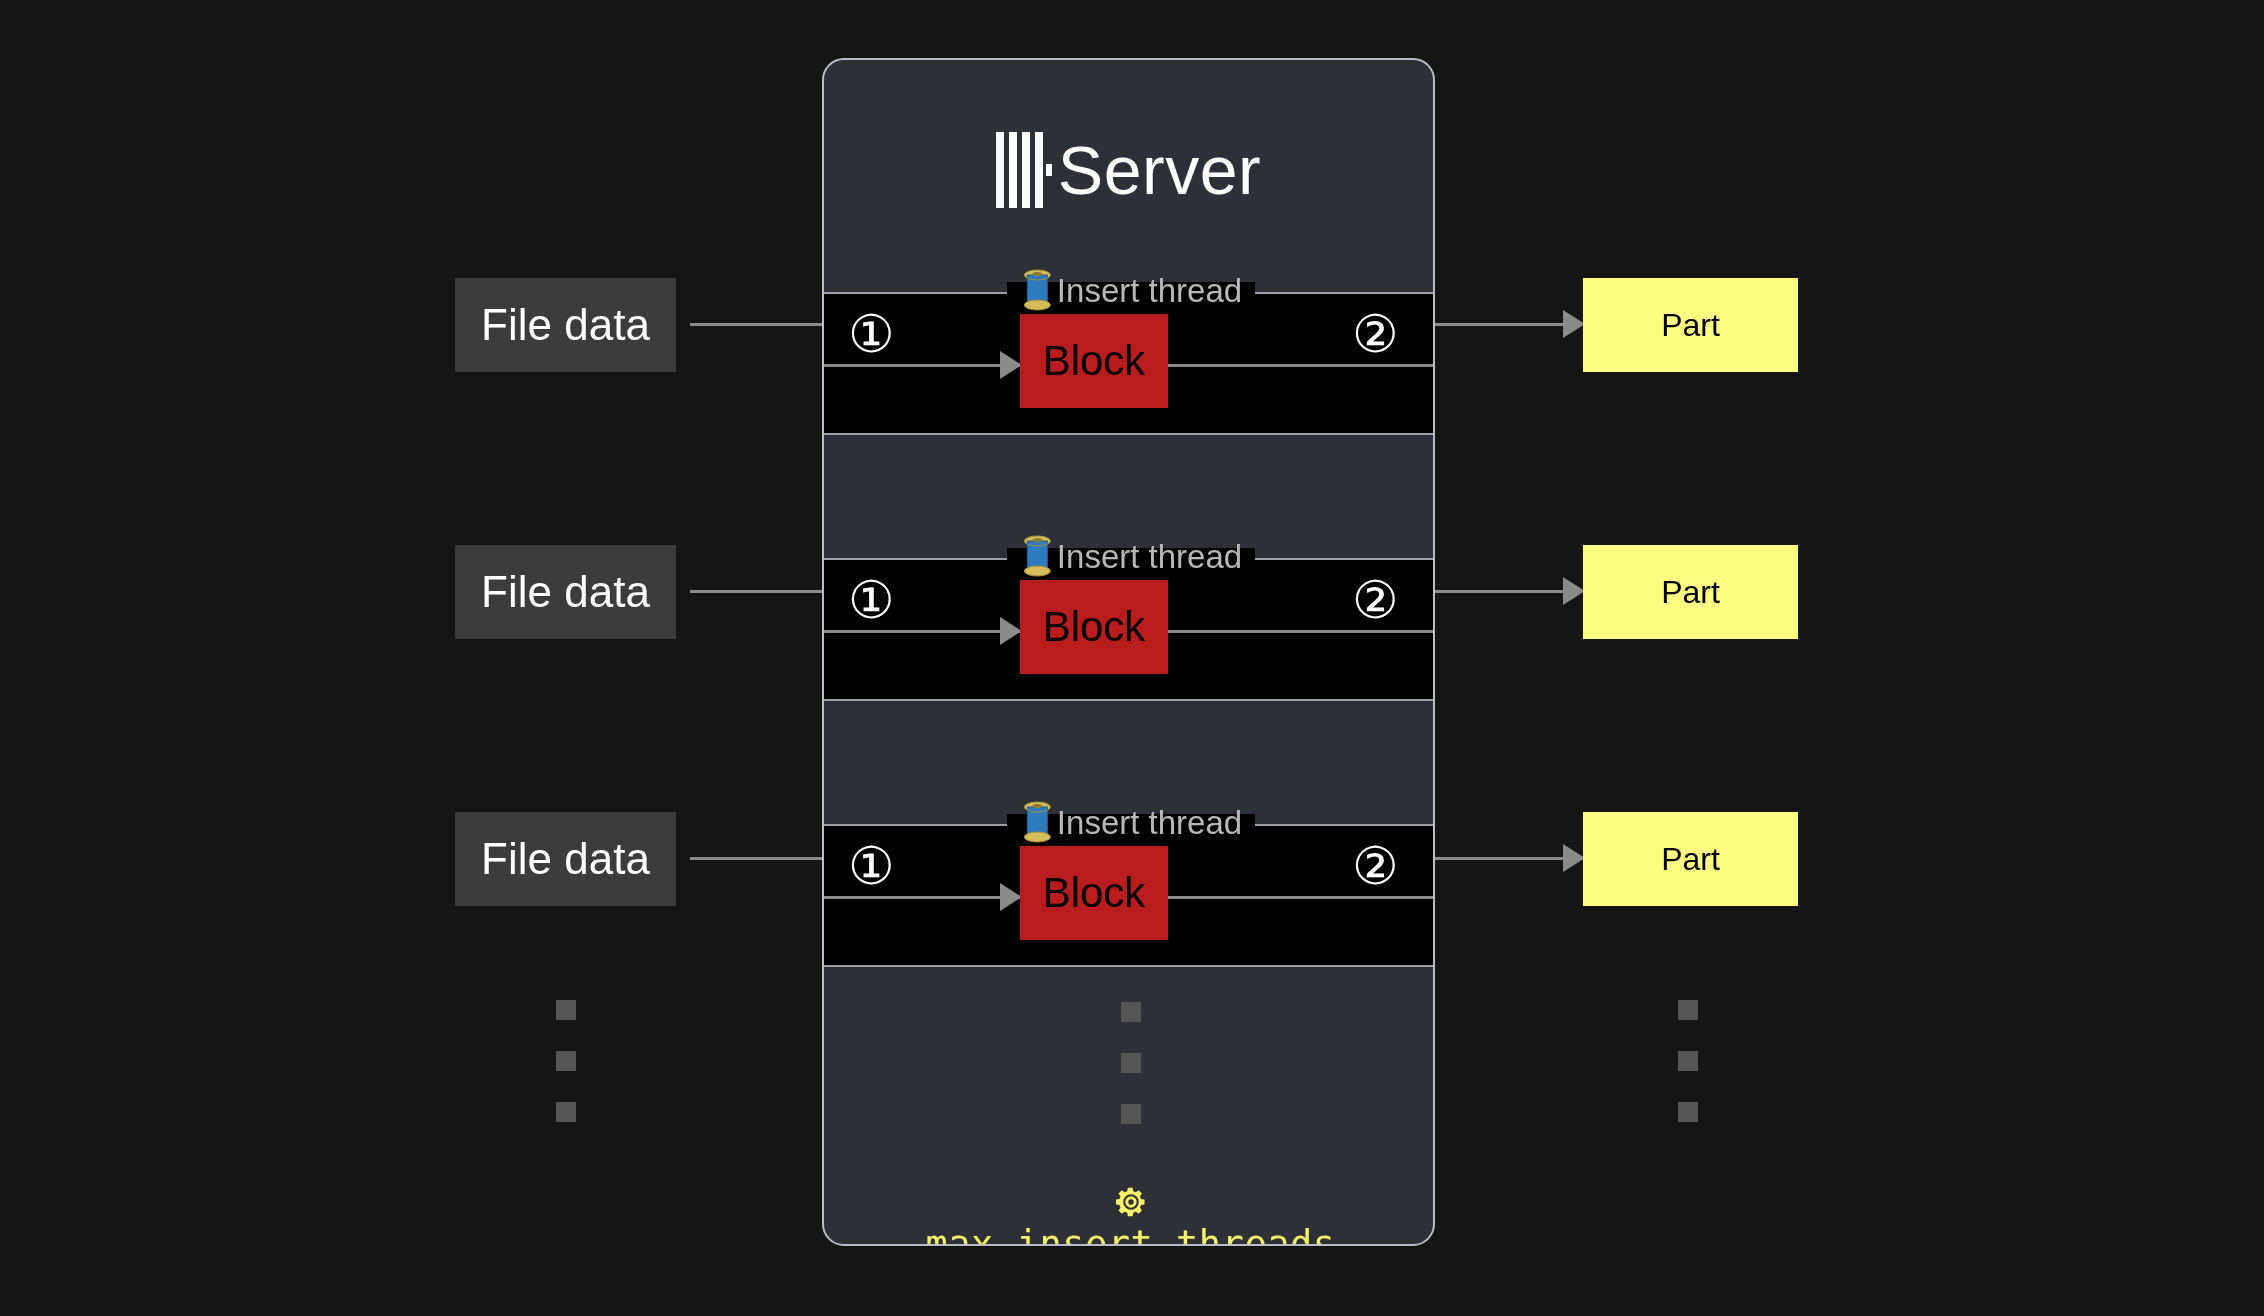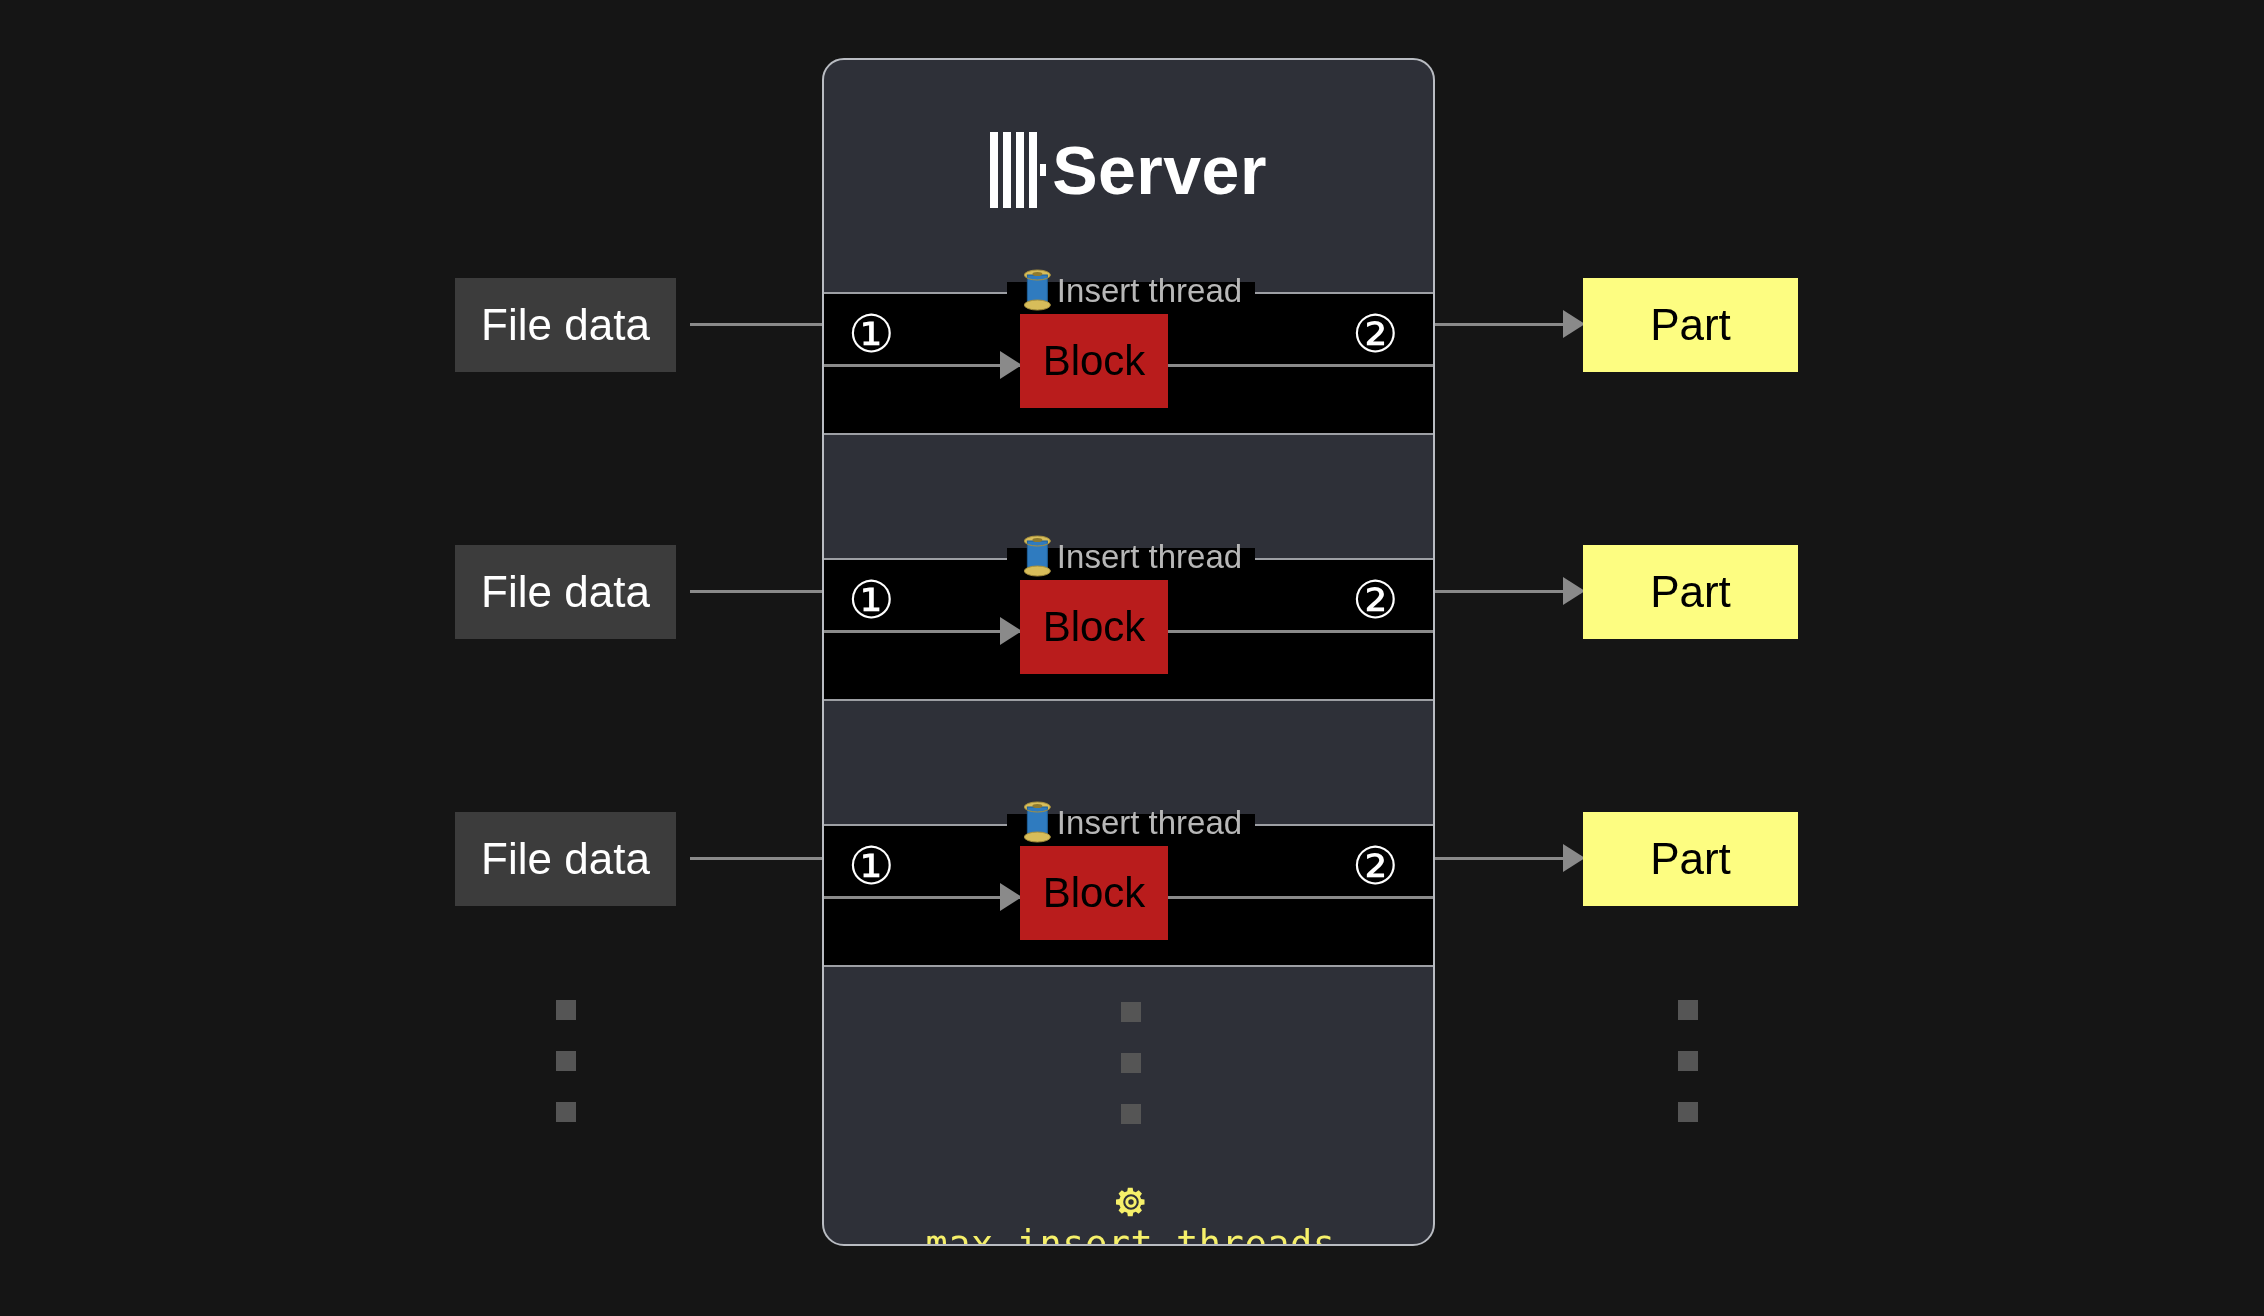--- a/index.html
+++ b/index.html
@@ -40,21 +40,20 @@
   .server-title {
     position: absolute;
     left: 0;
     top: 62px;
     width: 100%;
     height: 96px;
     display: flex;
     align-items: center;
     justify-content: center;
     gap: 6px;
-    font-weight: bold;
   }
   .ch-logo {
     display: block;
     width: 56px;
     height: 76px;
   }
   .server-title-text {
     color: #ffffff;
     font-size: 68px;
     line-height: 1;
@@ -191,21 +190,21 @@
     white-space: nowrap;
   }
   .part-box {
     left: 1583px;
     width: 215px;
     height: 94px;
     background: #fdfd81;
   }
   .part-label {
     color: #000000;
-    font-size: 44px;
+    font-size: 32px;
     line-height: 1;
     white-space: nowrap;
   }
   .ext-r1 { top: 278px; }
   .ext-r2 { top: 545px; }
   .ext-r3 { top: 812px; }
 
   
   .conn {
     position: absolute;

